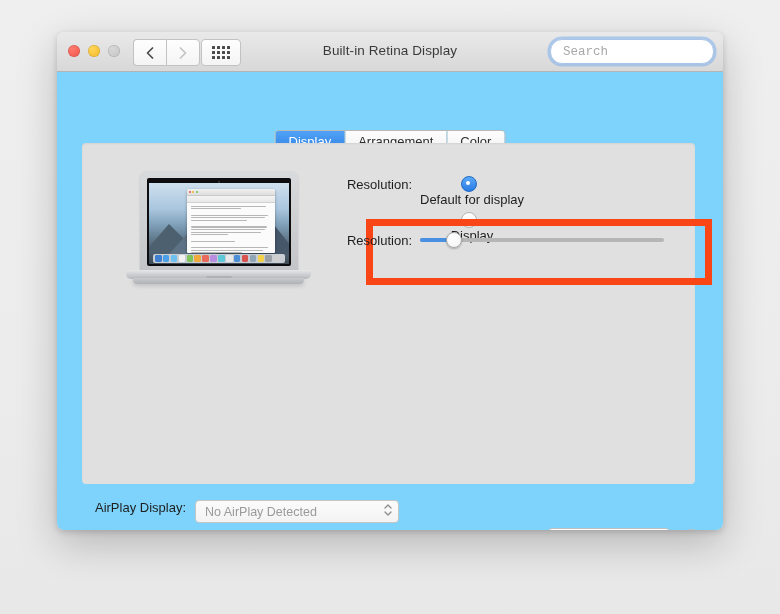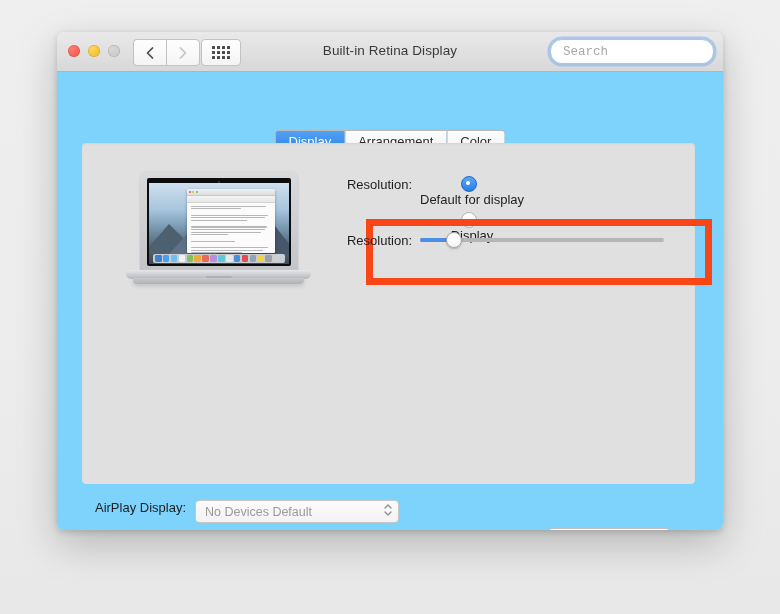--- a/index.html
+++ b/index.html
@@ -684,21 +684,21 @@
             </div>
             <div class="knob" style="left: 14%;"></div>
           </div>
         </div>
 
       </div>
 
       <div class="airplay-row">
         <div class="airplay-label">AirPlay Display:</div>
         <div class="popup">
-          <div class="val">No Devices Default</div>
+          <div class="val">No AirPlay Detected</div>
           <div class="arrows">
             <svg width="8" height="5" viewBox="0 0 8 5">
                 <polyline points="1,4 4,1 7,4" fill="none" stroke="#8c8c8c" stroke-width="1.3" stroke-linecap="round" stroke-linejoin="round"></polyline>
               </svg>
             <svg width="8" height="5" viewBox="0 0 8 5">
                 <polyline points="1,1 4,4 7,1" fill="none" stroke="#8c8c8c" stroke-width="1.3" stroke-linecap="round" stroke-linejoin="round"></polyline>
               </svg>
           </div>
         </div>
       </div>

